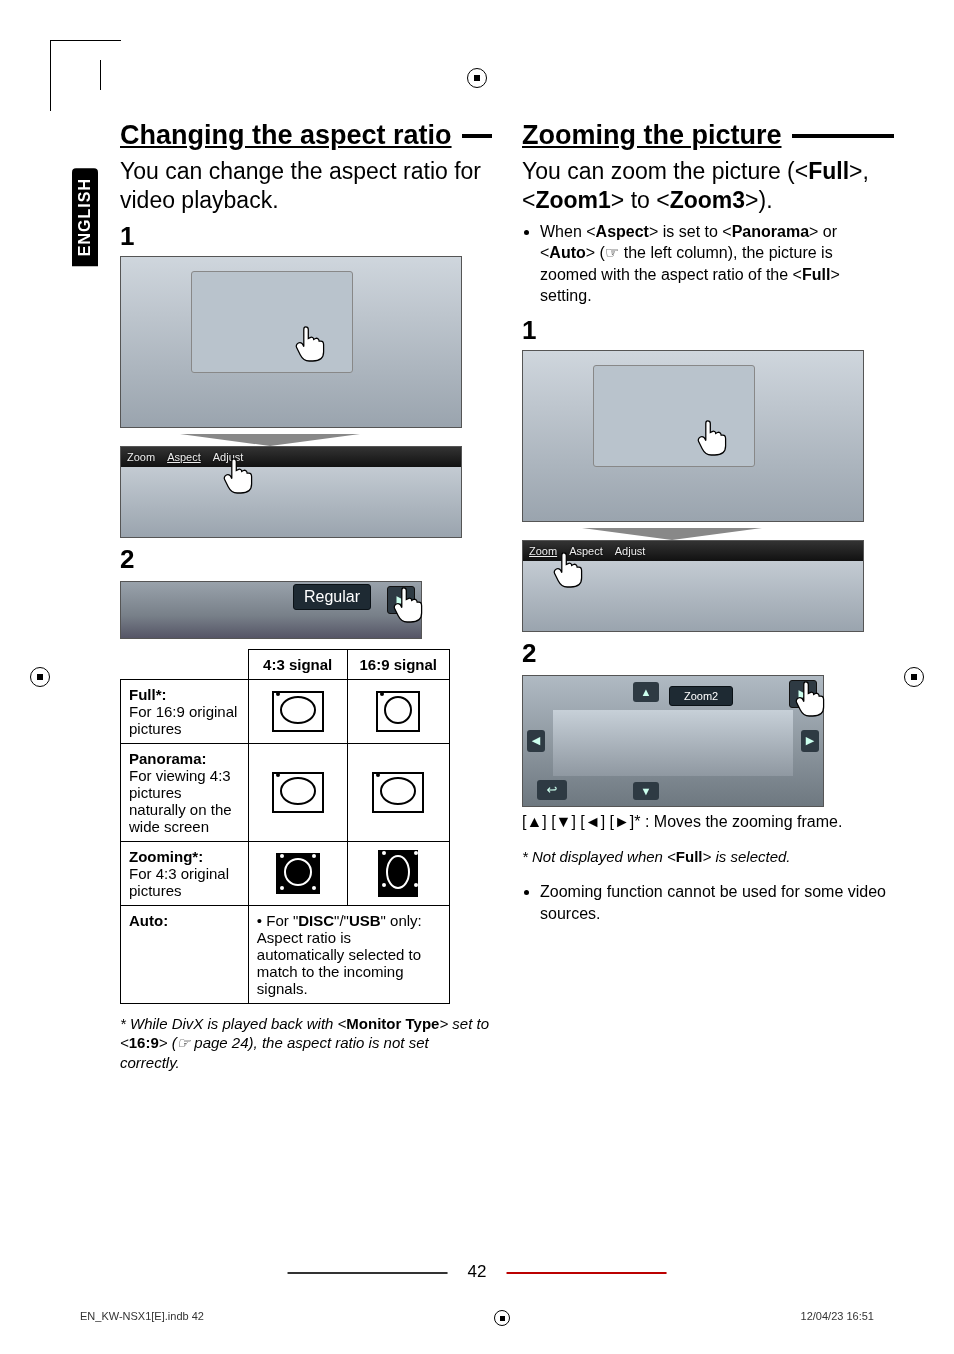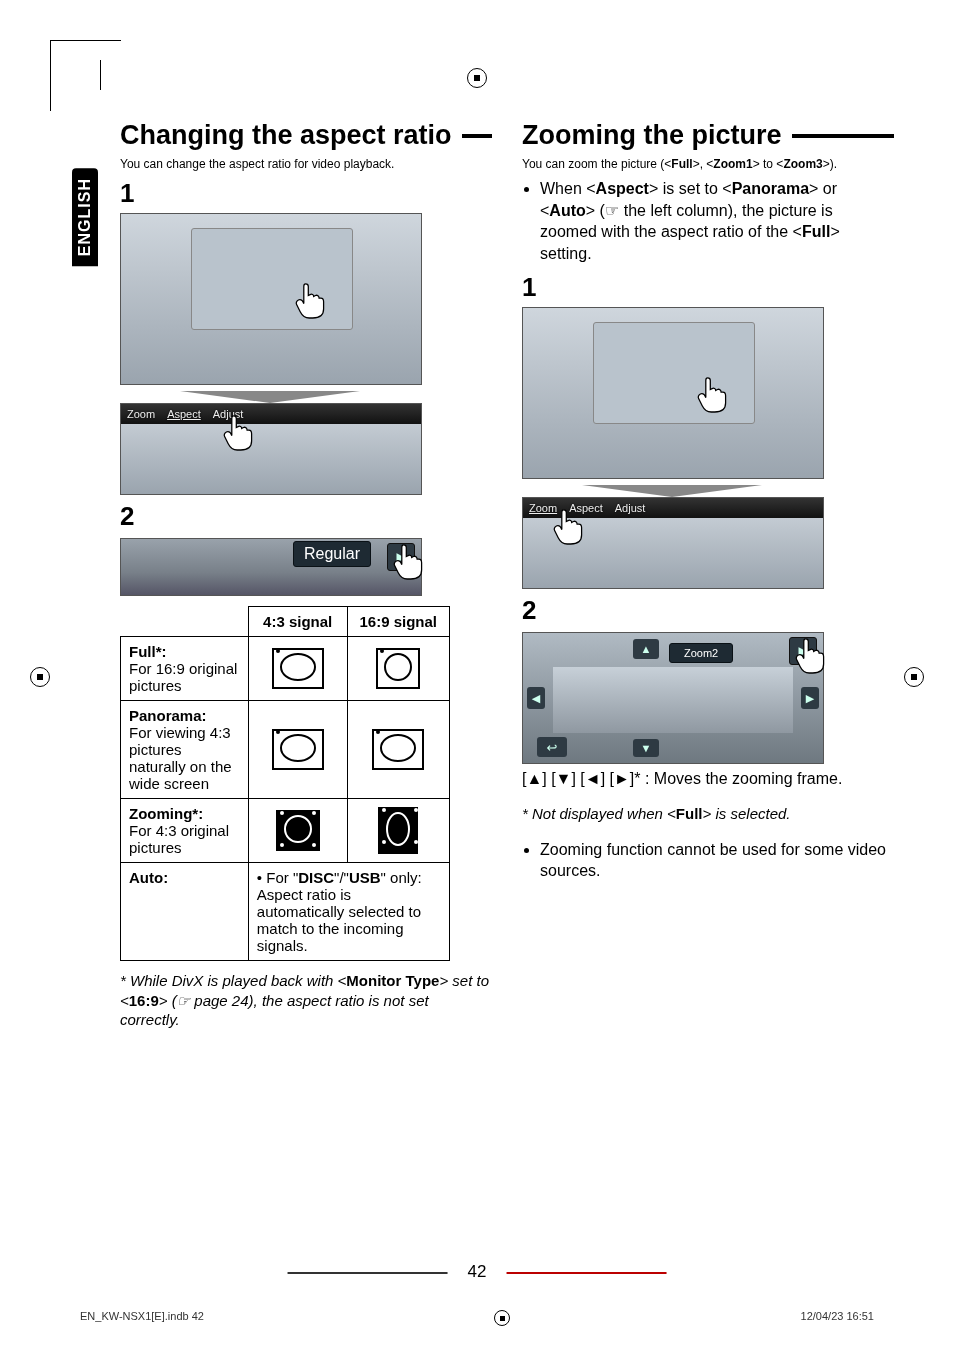--- a/index.html
+++ b/index.html
@@ -11,26 +11,26 @@
   .reg-right { position:absolute; top:50%; right:30px; transform:translateY(-50%); width:18px; height:18px; border:1.5px solid #000; border-radius:50%; display:flex; align-items:center; justify-content:center; }
   .reg-right::before { content:""; width:6px; height:6px; background:#000; }
   .crop-tl { position:absolute; top:40px; left:50px; width:70px; height:70px; border-top:1px solid #000; border-left:1px solid #000; }
   .crop-tl2 { position:absolute; top:60px; left:100px; width:20px; height:30px; border-left:1px solid #000; }
 
   .sidetab { position:absolute; left:72px; top:168px; background:#000; color:#fff; writing-mode:vertical-rl; transform:rotate(180deg); padding:10px 4px; font-size:16px; font-weight:600; letter-spacing:1px; border-radius:0 0 4px 4px; }
 
   .cols { display:flex; gap:30px; margin-left:60px; }
   .col { flex:1; min-width:0; }
 
-  h1 { font-size:27px; font-weight:800; margin:0 0 6px 0; display:flex; align-items:center; }
+  h1 { font-size:27px; font-weight:800; margin:0 0 6px 0; display:flex; align-items:center;text-decoration:underline; }
   h1 .rule { flex:1; height:4px; background:#000; margin-left:10px; }
-  .lead { font-size:12px; margin:0 0 6px 0; line-height:1.25; }
+  .lead { font-size:23px; margin:0 0 6px 0; line-height:1.25; }
   .stepnum { font-size:26px; font-weight:800; margin:4px 0; }
 
-  .screen { width:300px; height:170px; background:linear-gradient(#cfd6dd,#9aa4ae); border:1px solid #555; position:relative; margin-bottom:6px; }
+  .screen { width:300px; height:170px; background:linear-gradient(#cfd6dd,#9aa4ae); border:1px solid #555; position:relative; margin-bottom:6px;padding-left:40px; }
   .video-area { position:absolute; top:14px; left:70px; width:160px; height:100px; background:#b9c3cc; border:1px solid #888; border-radius:3px; }
   .hand { position:absolute; width:36px; height:40px; }
   .hand svg { width:100%; height:100%; }
   .bar { position:absolute; bottom:0; left:0; right:0; height:20px; background:linear-gradient(#333,#111); display:flex; align-items:center; padding:0 6px; gap:12px; }
   .barbtn { color:#eee; font-size:11px; text-shadow:0 0 2px #000; }
   .barbtn.hl { text-decoration:underline; }
   .tri-wrap { width:300px; display:flex; justify-content:center; }
   .tri { width:0;height:0;border-left:90px solid transparent;border-right:90px solid transparent;border-top:12px solid #888; }
 
   .strip { width:300px; height:56px; background:linear-gradient(#99a2ab 0%, #788089 60%, #556 100%); border:1px solid #555; position:relative; margin-top:6px; }

